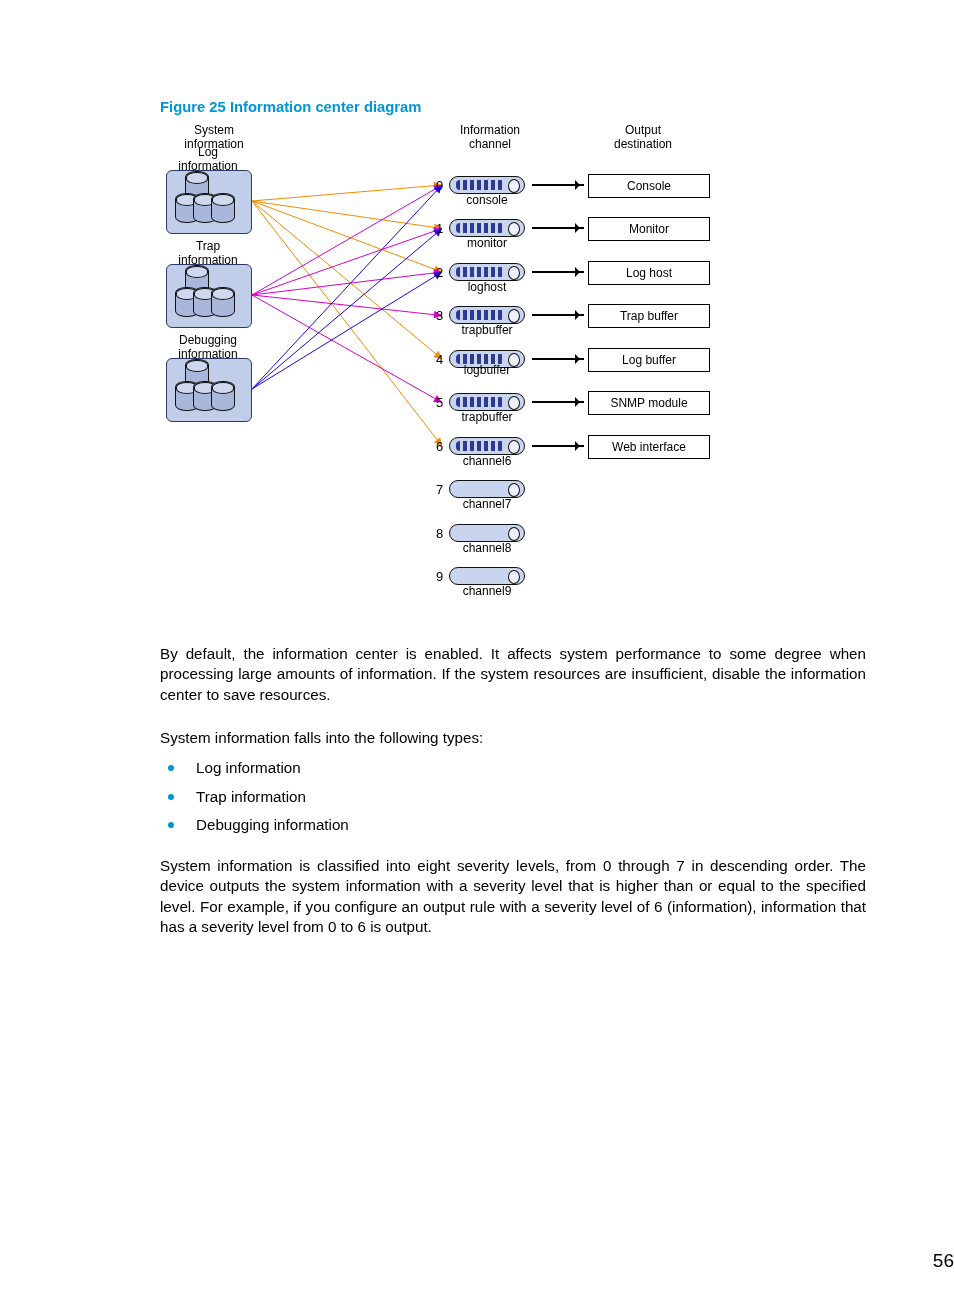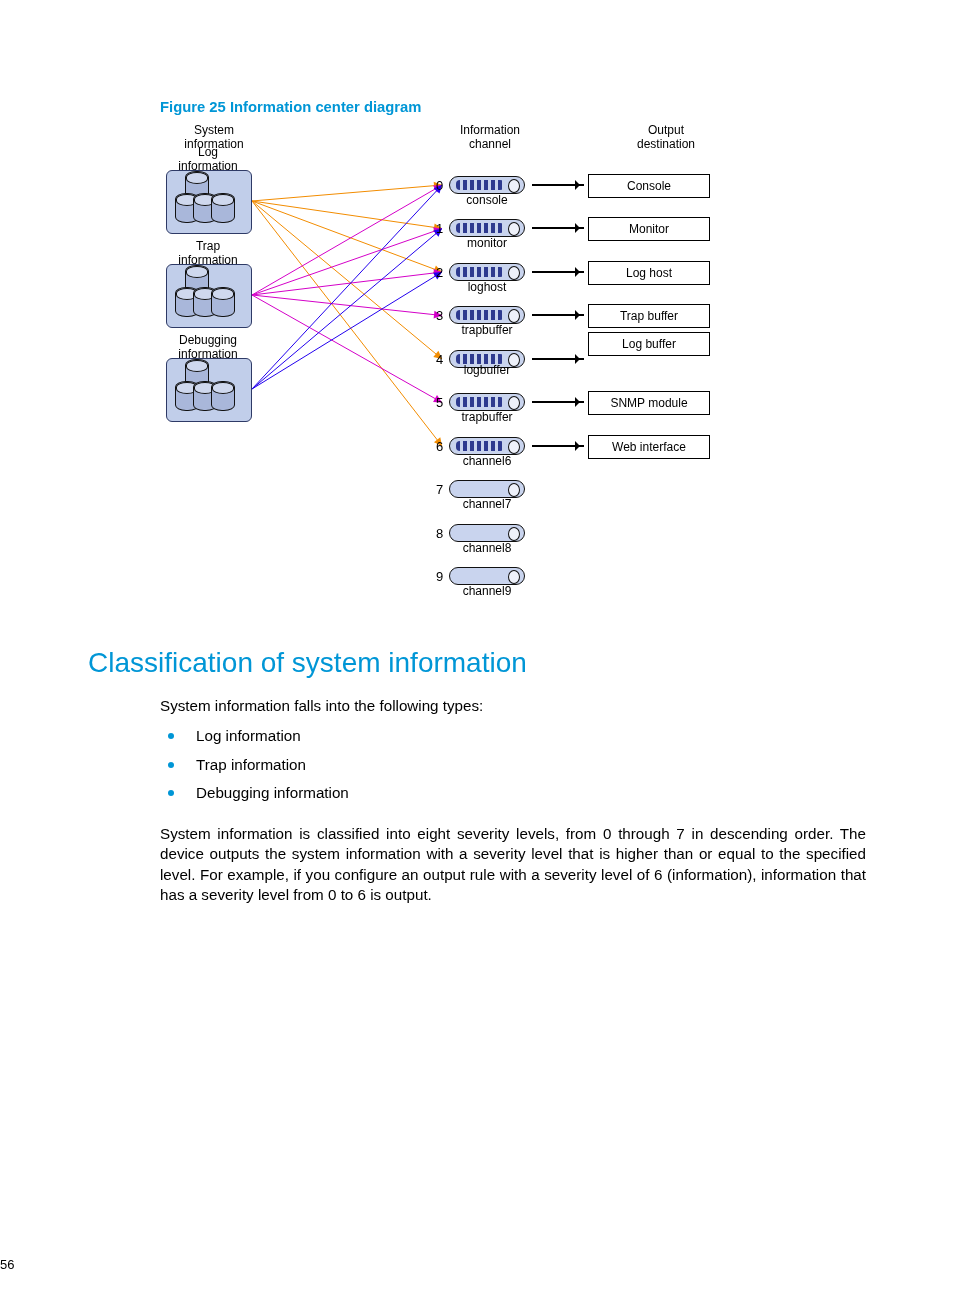--- a/index.html
+++ b/index.html
@@ -19,21 +19,21 @@
   .ch-num{position:absolute;font-size:13px;}
   .dest{position:absolute;left:428px;width:120px;height:22px;border:1.4px solid #000;background:#fff;font-size:12px;display:flex;align-items:center;justify-content:center;}
   .arr{position:absolute;left:372px;width:52px;height:2px;background:#000;}
   .arr:after{content:"";position:absolute;right:-1px;top:-4px;border:5px solid transparent;border-left-color:#000;}
   .body-p{margin:0 0 22px 72px;text-align:justify;}
   h2.sect{font-weight:400;font-size:28px;color:#0096d6;margin:16px 0 14px 0;}
   .lead{margin:0 0 10px 72px;}
   ul.b{list-style:none;margin:0 0 20px 72px;padding:0;}
   ul.b li{padding-left:36px;position:relative;margin:8px 0;}
   ul.b li:before{content:"";position:absolute;left:8px;top:7px;width:6px;height:6px;border-radius:50%;background:#0096d6;}
-  .pgnum{position:absolute;bottom:30px;left:0;right:0;text-align:left;font-size:13px;}
+  .pgnum{position:absolute;bottom:30px;left:0;right:0;text-align:right;font-size:19px;}
   line{stroke-width:1;}
   .tri{stroke:none;}
 </style>
 </head>
 <body>
 
 <div class="page">
 
   <div class="fig-caption">Figure 25 Information center diagram</div>
 
@@ -65,21 +65,21 @@
           <line x1="92" y1="265" x2="282" y2="104.5" stroke="#2200ee"></line>
           <polygon points="282,104.5 273.3073968238289,106.60681039052434 278.46988640671685,112.71816877525143" fill="#2200ee" class="tri"></polygon>
           <line x1="92" y1="265" x2="282" y2="148" stroke="#2200ee"></line>
           <polygon points="282,148 273.0905749598425,148.78876197538617 277.2853545562145,155.60079721735767" fill="#2200ee" class="tri"></polygon>
         </svg>
 
       <div class="diag-label" style="left:4px;top:0;width:100px;">System
 information</div>
       <div class="diag-label" style="left:280px;top:0;width:100px;">Information
 channel</div>
-      <div class="diag-label" style="left:456px;top:0;width:100px;text-align:center;">Output
+      <div class="diag-label" style="left:433px;top:0;width:100px;text-align:center;">Output
 destination</div>
     <div class="src-box" style="left: 6px; top: 46px;">
           <div class="cyls"><span class="cyl top"></span><span class="cyl"></span><span class="cyl"></span><span class="cyl"></span></div>
         </div>
         <div class="diag-label" style="left: 6px; top: 22px; width: 84px;">Log
 information</div>
         <div class="src-box" style="left: 6px; top: 140px;">
           <div class="cyls"><span class="cyl top"></span><span class="cyl"></span><span class="cyl"></span><span class="cyl"></span></div>
         </div>
         <div class="diag-label" style="left: 6px; top: 116px; width: 84px;">Trap
@@ -106,21 +106,21 @@
         <div class="dest" style="top: 137px;">Log host</div>
         <div class="chan full" style="top: 182.5px;"></div>
         <div class="ch-num" style="left: 276px; top: 183.5px;">3</div>
         <div class="diag-label" style="left: 289px; top: 200.5px; width: 76px;">trapbuffer</div>
         <div class="arr" style="top: 190.5px;"></div>
         <div class="dest" style="top: 180.5px;">Trap buffer</div>
         <div class="chan full" style="top: 226px;"></div>
         <div class="ch-num" style="left: 276px; top: 227px;">4</div>
         <div class="diag-label" style="left: 289px; top: 240px; width: 76px;">logbuffer</div>
         <div class="arr" style="top: 234px;"></div>
-        <div class="dest" style="top: 208px;">Log buffer</div>
+        <div class="dest" style="top: 224px;">Log buffer</div>
         <div class="chan full" style="top: 269.5px;"></div>
         <div class="ch-num" style="left: 276px; top: 270.5px;">5</div>
         <div class="diag-label" style="left: 289px; top: 287.5px; width: 76px;">trapbuffer</div>
         <div class="arr" style="top: 277.5px;"></div>
         <div class="dest" style="top: 267.5px;">SNMP module</div>
         <div class="chan full" style="top: 313px;"></div>
         <div class="ch-num" style="left: 276px; top: 314px;">6</div>
         <div class="diag-label" style="left: 289px; top: 331px; width: 76px;">channel6</div>
         <div class="arr" style="top: 321px;"></div>
         <div class="dest" style="top: 311px;">Web interface</div>
@@ -129,22 +129,22 @@
         <div class="diag-label" style="left: 289px; top: 374.5px; width: 76px;">channel7</div>
         <div class="chan" style="top: 400px;"></div>
         <div class="ch-num" style="left: 276px; top: 401px;">8</div>
         <div class="diag-label" style="left: 289px; top: 418px; width: 76px;">channel8</div>
         <div class="chan" style="top: 443.5px;"></div>
         <div class="ch-num" style="left: 276px; top: 444.5px;">9</div>
         <div class="diag-label" style="left: 289px; top: 461.5px; width: 76px;">channel9</div>
       </div>
   </div>
 
+  <p class="body-p">By default, the information center is enabled. It affects system performance to some degree when processing large amounts of information. If the system resources are insufficient, disable the information center to save resources.</p>
 
-  <h2 class="sect">Classification of system information</h2>
   <p class="lead">System information falls into the following types:</p>
   <ul class="b" id="class-list">
       <li>Log information</li>
       <li>Trap information</li>
       <li>Debugging information</li>
     </ul>
 
   <p class="body-p">System information is classified into eight severity levels, from 0 through 7 in descending order. The device outputs the system information with a severity level that is higher than or equal to the specified level. For example, if you configure an output rule with a severity level of 6 (information), information that has a severity level from 0 to 6 is output.</p>
 
   <div class="pgnum">56</div>

